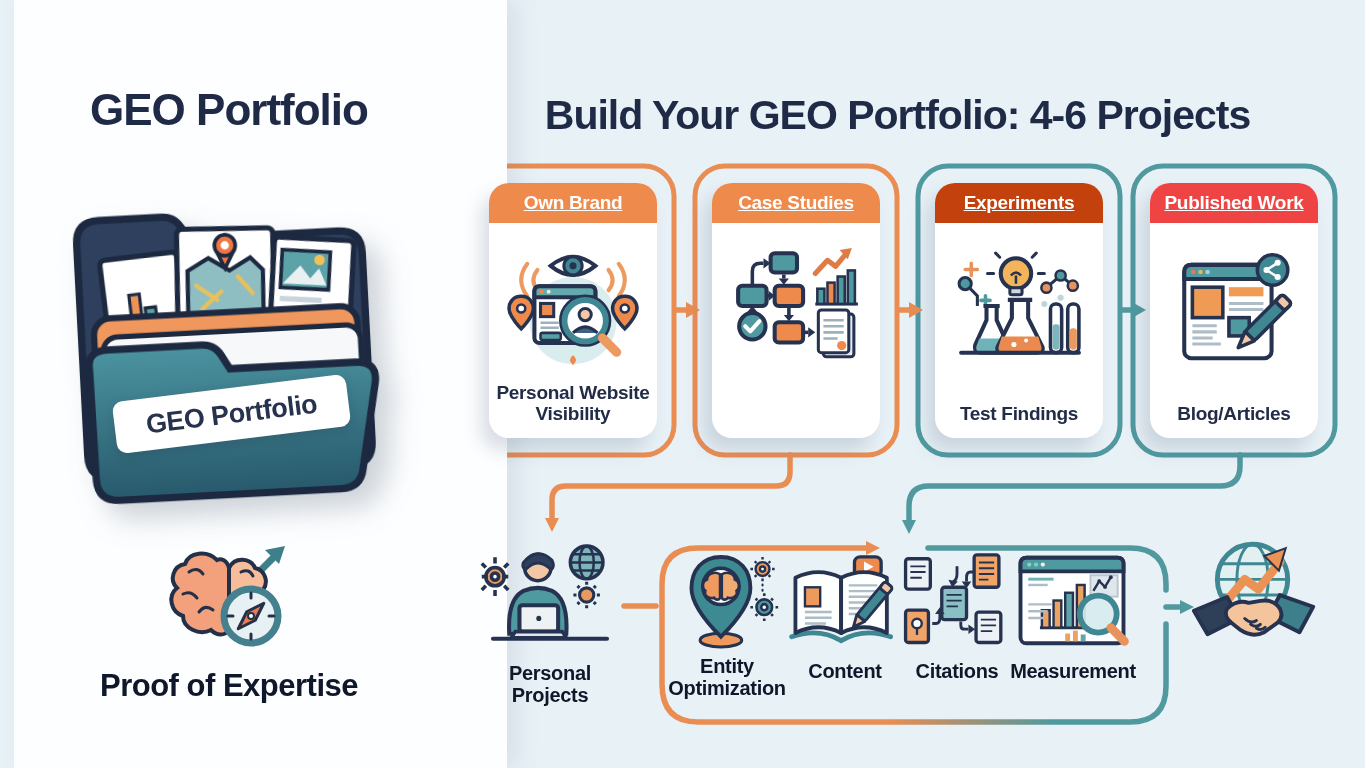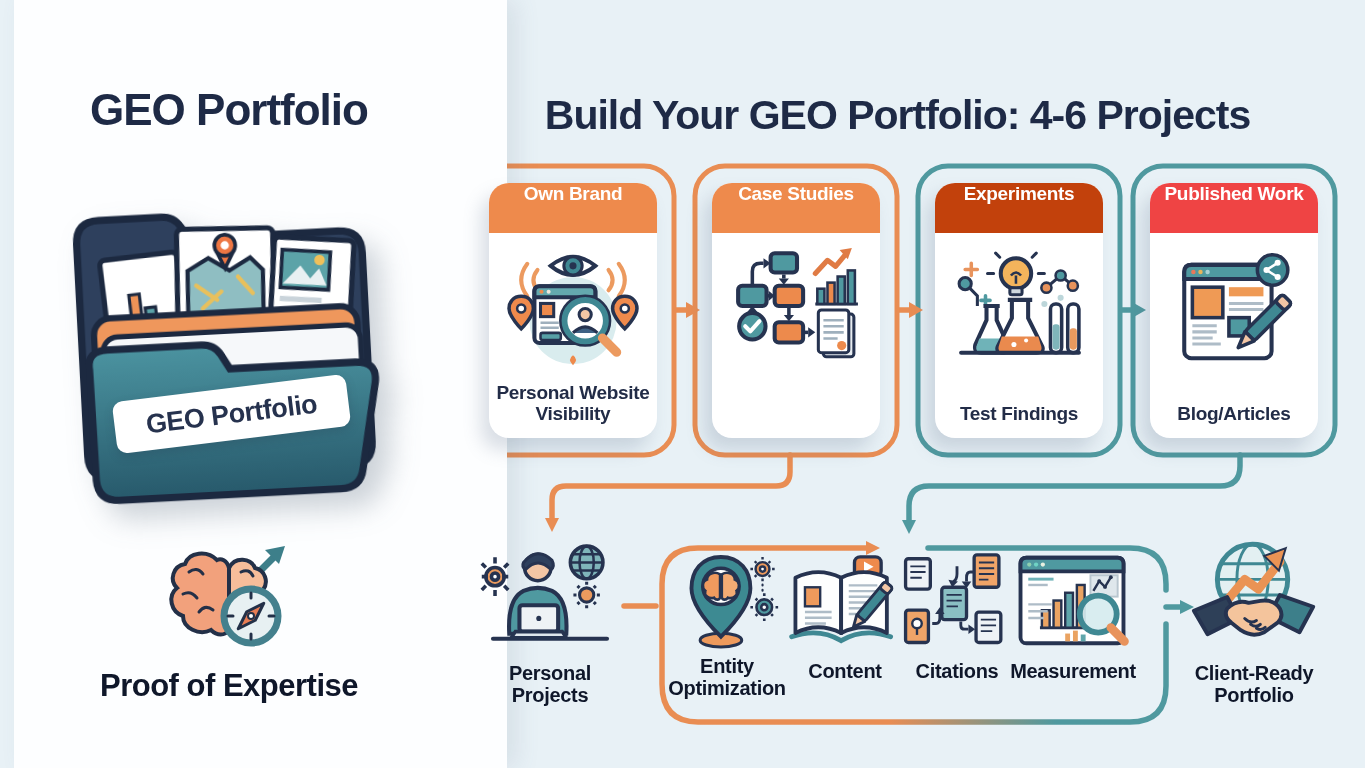--- a/index.html
+++ b/index.html
@@ -38,23 +38,23 @@
   .connectors{position:absolute;left:0;top:0;width:1365px;height:768px;z-index:1;}
   .ln{fill:none;stroke-width:5.5;stroke-linecap:round;}
   .outline{fill:none;stroke-width:5;}
   .or{stroke:#e98d53;} .tl{stroke:#4f999f;}
   
   .card{
     position:absolute;top:183px;width:168px;height:255px;background:#fff;border-radius:20px;
     box-shadow:-8px 12px 18px rgba(90,110,135,.22);z-index:2;
   }
   .card-head{
-    position:absolute;left:0;top:0;width:100%;height:50px;border-radius:20px 20px 0 0;
-    display:flex;align-items:flex-start;justify-content:center;
-    color:#fff;font-weight:bold;font-size:19px;letter-spacing:-.3px;
+    position:absolute;left:0;top:0;width:100%;height:40px;border-radius:20px 20px 0 0;
+    display:flex;align-items:center;justify-content:center;
+    color:#fff;font-weight:bold;font-size:19px;letter-spacing:-.3px;text-decoration:underline;
   }
   .head-orange{background:#ee8a4c;}
   .head-teal{background:#c2410c;}
   .head-teal-dark{background:#ef4444;}
   .card-icon{position:absolute;left:50%;top:56px;transform:translateX(-50%);width:132px;height:138px;}
   .card-icon svg,.step-icon svg,.brain-wrap svg{width:100%;height:100%;}
   .card-caption{
     position:absolute;left:0;bottom:13px;width:100%;padding:0 6px;box-sizing:border-box;
     text-align:center;font-size:19px;font-weight:bold;color:#222c47;line-height:1.14;letter-spacing:-.3px;
   }
@@ -448,15 +448,14 @@
       <ellipse cx="66" cy="42" rx="16" ry="36" fill="none" stroke="#3f8893" stroke-width="3"></ellipse>
       <path d="M30,42 H102 M34,26 H98 M34,58 H98" stroke="#3f8893" stroke-width="3"></path>
       <path d="M38,66 L58,42 L72,52 L94,24" stroke="#ea9354" stroke-width="9" fill="none" stroke-linecap="round" stroke-linejoin="round"></path>
       <polygon points="100,10 78,18 93,33" fill="#ea9354" stroke="#263350" stroke-width="2"></polygon>
       <polygon points="6,74 40,60 52,82 20,98" fill="#2e4058" stroke="#263350" stroke-width="4" stroke-linejoin="round"></polygon>
       <polygon points="128,70 94,58 82,80 114,96" fill="#3d7f8a" stroke="#263350" stroke-width="4" stroke-linejoin="round"></polygon>
       <path d="M40,72 Q50,62 62,66 L74,64 Q88,62 94,72 Q98,80 92,86 L78,96 Q66,102 54,94 L44,86 Q36,80 40,72 Z" fill="#f4c49c" stroke="#263350" stroke-width="4" stroke-linejoin="round"></path>
       <path d="M58,82 q6,6 12,2 M64,88 q6,4 10,0 M70,92 q5,3 9,-1" stroke="#263350" stroke-width="3" fill="none" stroke-linecap="round"></path>
     </svg>
   </div>
-  <div class="step-label" style="left:1168px;top:662px;width:172px">Client-Ready Portfolio</div>
 
 </div>
 
 </body></html>

